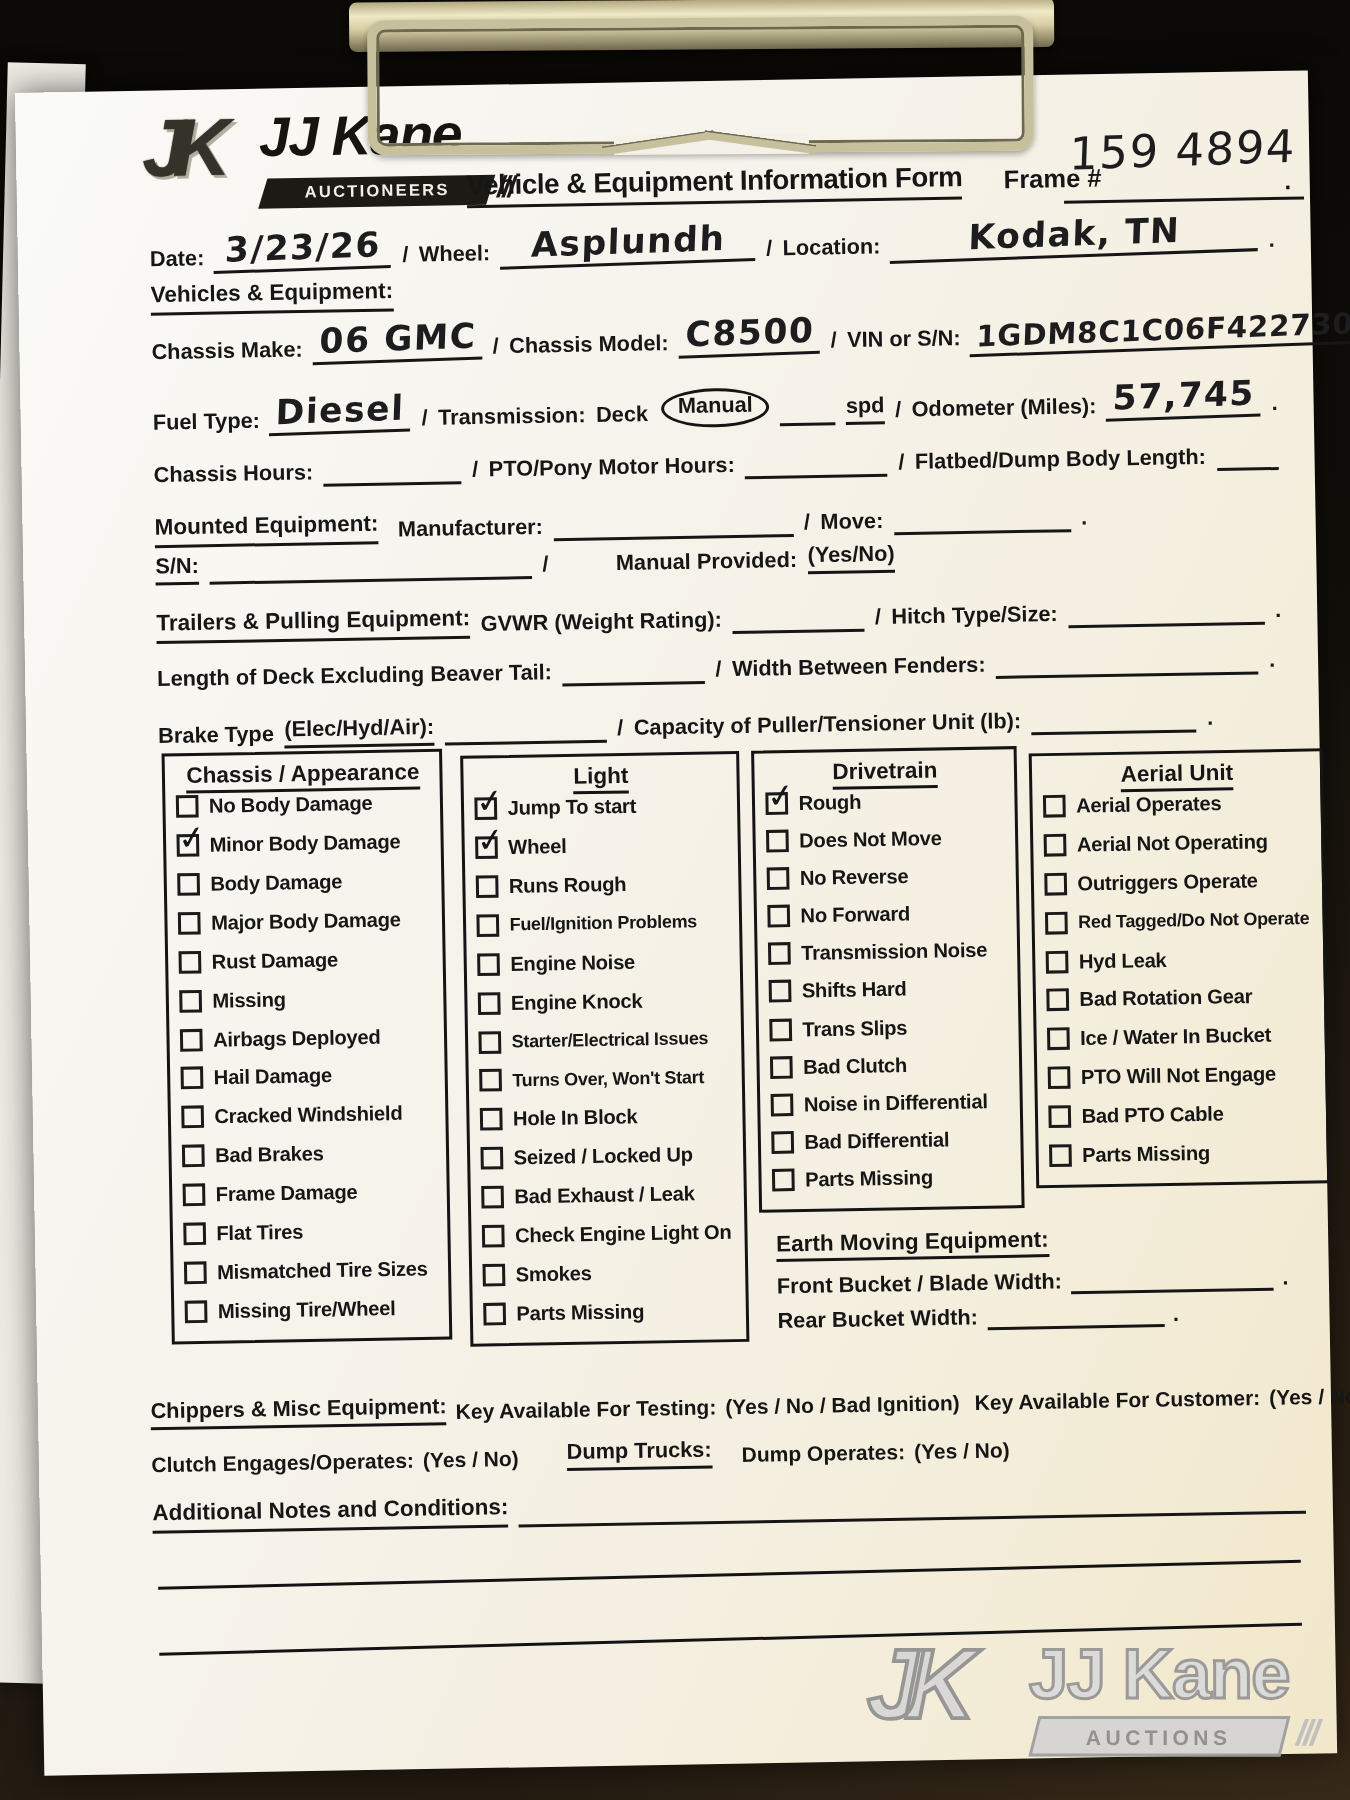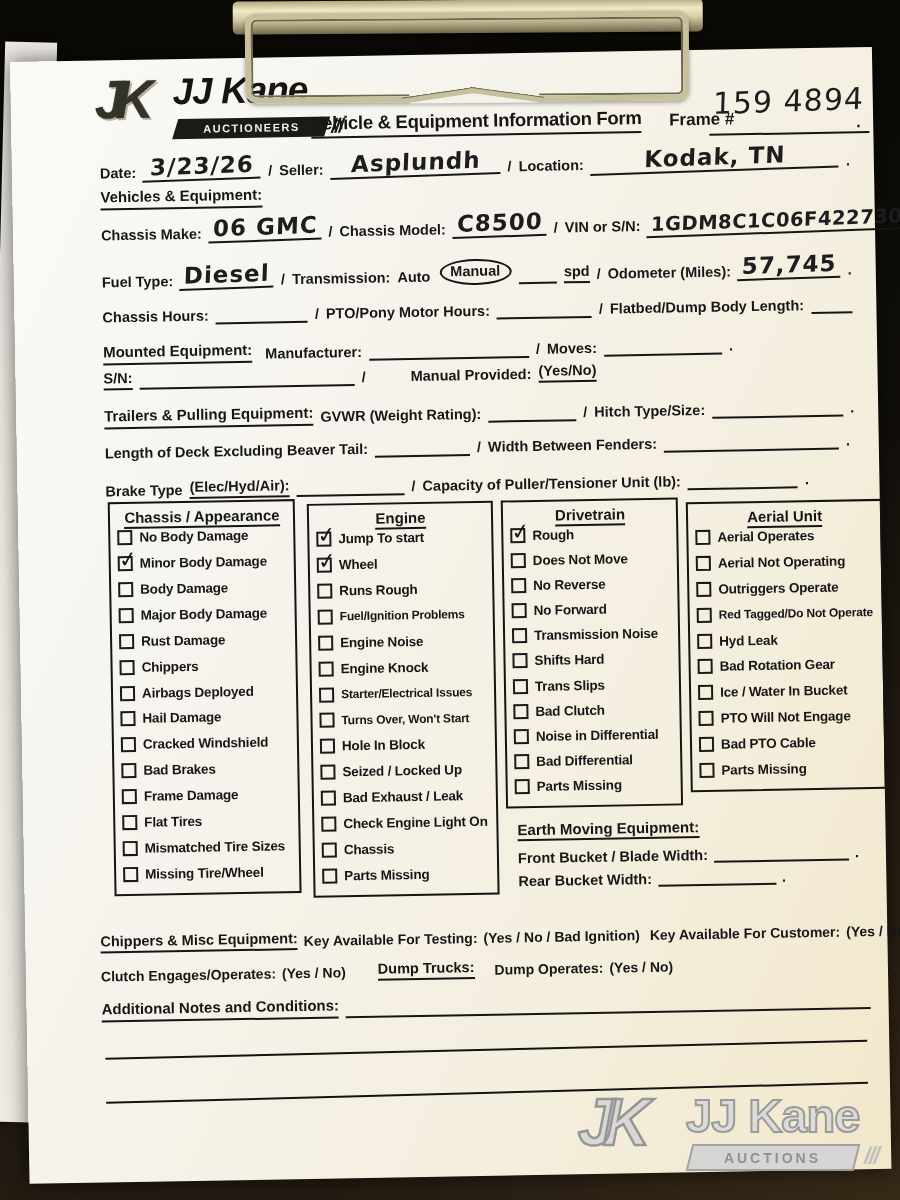--- a/index.html
+++ b/index.html
@@ -118,21 +118,21 @@
     <div class="form-title">Vehicle &amp; Equipment Information Form</div>
     <div class="item-label">Frame #</div>
     <div class="item-value hw">159 4894</div>
     <div class="item-underline"></div>
     <div class="item-period">.</div>
 
     <div class="row" style="top:96px">
       <span class="lbl">Date:</span>
       <span class="hw hwv" style="width:118px">3/23/26</span>
       <span class="lbl">/</span>
-      <span class="lbl">Seller:</span>
+      <span class="lbl">Wheel:</span>
       <span class="hw hwv" style="width:170px">Asplundh</span>
       <span class="lbl">/</span>
       <span class="lbl">Location:</span>
       <span class="hw hwv grow">Kodak, TN</span>
       <span class="lbl">.</span>
     </div>
 
     <div class="row" style="top:128px">
       <span class="lbl uh" style="font-size:15px">Vehicles &amp; Equipment:</span>
     </div>
@@ -147,21 +147,21 @@
       <span class="lbl">VIN or S/N:</span>
       <span class="hw hwv sm grow">1GDM8C1C06F422730</span>
 
     </div>
 
     <div class="row" style="top:205px">
       <span class="lbl">Fuel Type:</span>
       <span class="hw hwv" style="width:102px">Diesel</span>
       <span class="lbl">/</span>
       <span class="lbl">Transmission:</span>
-      <span class="lbl">Auto</span>
+      <span class="lbl">Deck</span>
       <span class="lbl circle">Manual</span>
       <span class="blank" style="width:58px"></span>
       <span class="lbl ul">spd</span>
       <span class="lbl">/</span>
       <span class="lbl">Odometer (Miles):</span>
       <span class="hw hwv grow">57,745</span>
       <span class="lbl">.</span>
     </div>
 
     <div class="row" style="top:248px">
@@ -173,21 +173,21 @@
       <span class="lbl">/</span>
       <span class="lbl">Flatbed/Dump Body Length:</span>
       <span class="blank grow"></span>
     </div>
 
     <div class="row" style="top:283px">
       <span class="lbl uh" style="font-size:15px">Mounted Equipment:</span>
       <span class="lbl" style="margin-left:6px">Manufacturer:</span>
       <span class="blank" style="width:160px"></span>
       <span class="lbl">/</span>
-      <span class="lbl">Moves:</span>
+      <span class="lbl">Move:</span>
       <span class="blank" style="width:118px"></span>
       <span class="lbl">.</span>
     </div>
     <div class="row" style="top:309px">
       <span class="lbl uh">S/N:</span>
       <span class="blank" style="width:215px"></span>
       <span class="lbl">/</span>
       <span class="lbl" style="margin-left:38px">Manual Provided:</span>
       <span class="lbl ul">(Yes/No)</span>
     </div>
@@ -239,21 +239,21 @@
           <div class="cbx-row">
             <span class="cbx"></span>
             <span class="cbx-label">Major Body Damage</span>
           </div>
           <div class="cbx-row">
             <span class="cbx"></span>
             <span class="cbx-label">Rust Damage</span>
           </div>
           <div class="cbx-row">
             <span class="cbx"></span>
-            <span class="cbx-label">Chippers</span>
+            <span class="cbx-label">Missing</span>
           </div>
           <div class="cbx-row">
             <span class="cbx"></span>
             <span class="cbx-label">Airbags Deployed</span>
           </div>
           <div class="cbx-row">
             <span class="cbx"></span>
             <span class="cbx-label">Hail Damage</span>
           </div>
           <div class="cbx-row">
@@ -276,21 +276,21 @@
             <span class="cbx"></span>
             <span class="cbx-label">Mismatched Tire Sizes</span>
           </div>
           <div class="cbx-row">
             <span class="cbx"></span>
             <span class="cbx-label">Missing Tire/Wheel</span>
           </div>
         </div>
     </div>
     <div class="cbx-box" style="left:289px; top:447px; width:186px; height:394px">
-      <div class="cbx-title"><span class="t">Engine</span></div>
+      <div class="cbx-title"><span class="t">Light</span></div>
       <div class="cbx-list" style="height:352px; justify-content:space-between">
           <div class="cbx-row">
             <span class="cbx">
               <span class="mark">✓</span>
             </span>
             <span class="cbx-label">Jump To start</span>
           </div>
           <div class="cbx-row">
             <span class="cbx">
               <span class="mark">✓</span>
@@ -332,21 +332,21 @@
           <div class="cbx-row">
             <span class="cbx"></span>
             <span class="cbx-label">Bad Exhaust / Leak</span>
           </div>
           <div class="cbx-row">
             <span class="cbx"></span>
             <span class="cbx-label">Check Engine Light On</span>
           </div>
           <div class="cbx-row">
             <span class="cbx"></span>
-            <span class="cbx-label">Chassis</span>
+            <span class="cbx-label">Smokes</span>
           </div>
           <div class="cbx-row">
             <span class="cbx"></span>
             <span class="cbx-label">Parts Missing</span>
           </div>
         </div>
     </div>
     <div class="cbx-box" style="left:483px; top:447px; width:177px; height:308px">
       <div class="cbx-title"><span class="t">Drivetrain</span></div>
       <div class="cbx-list" style="height:266px; justify-content:space-between">

